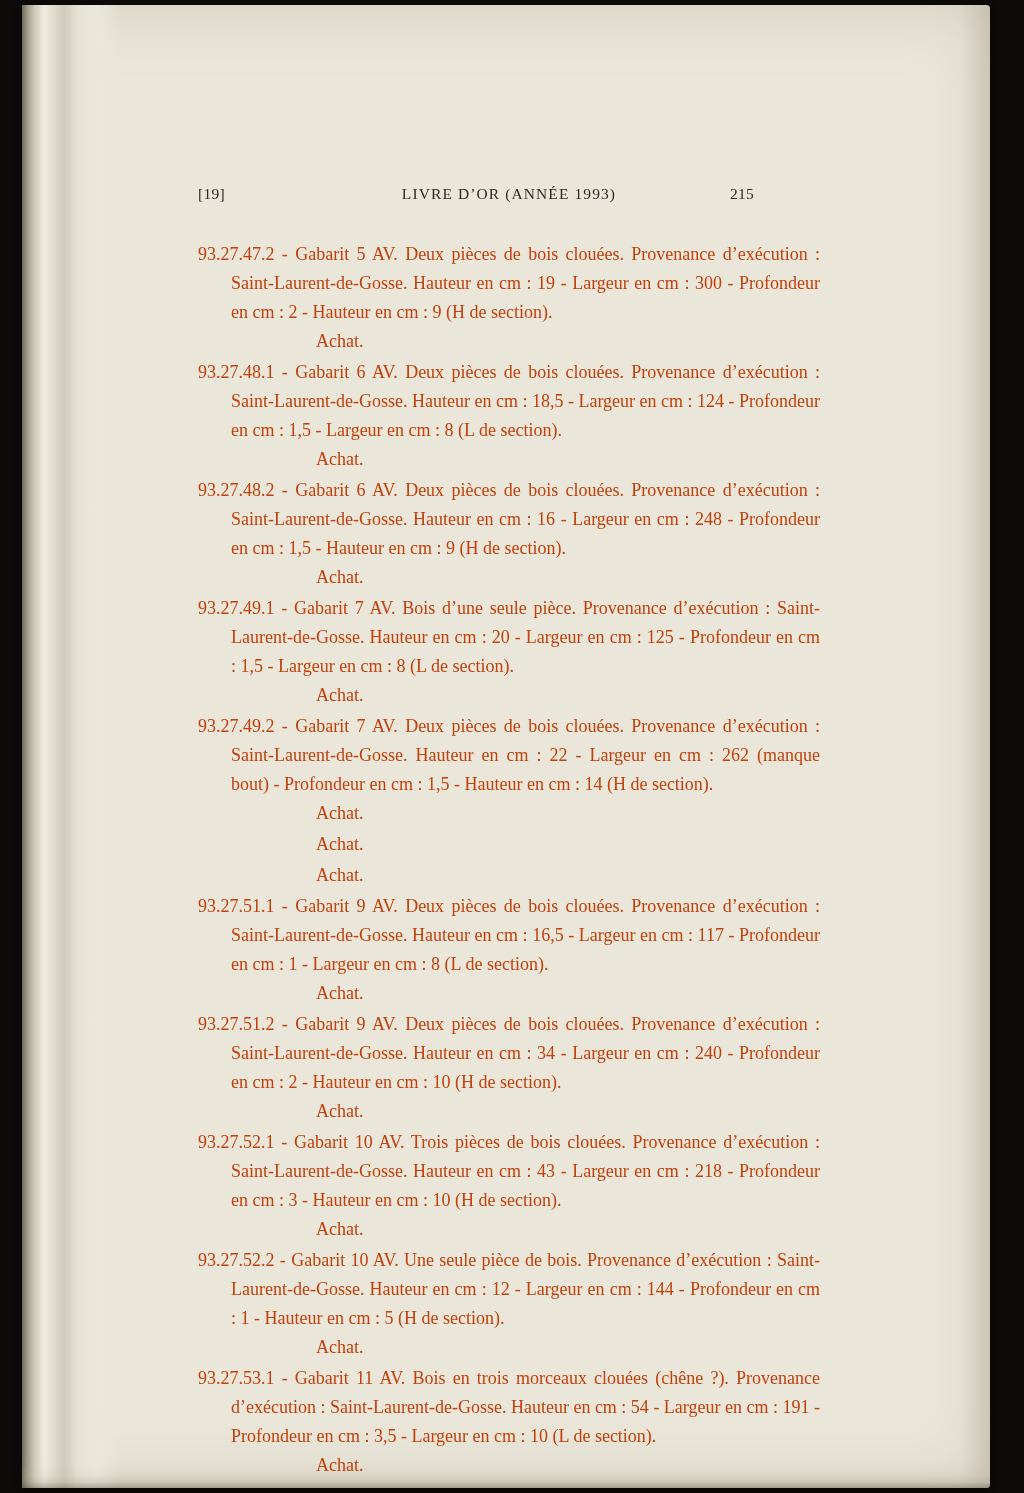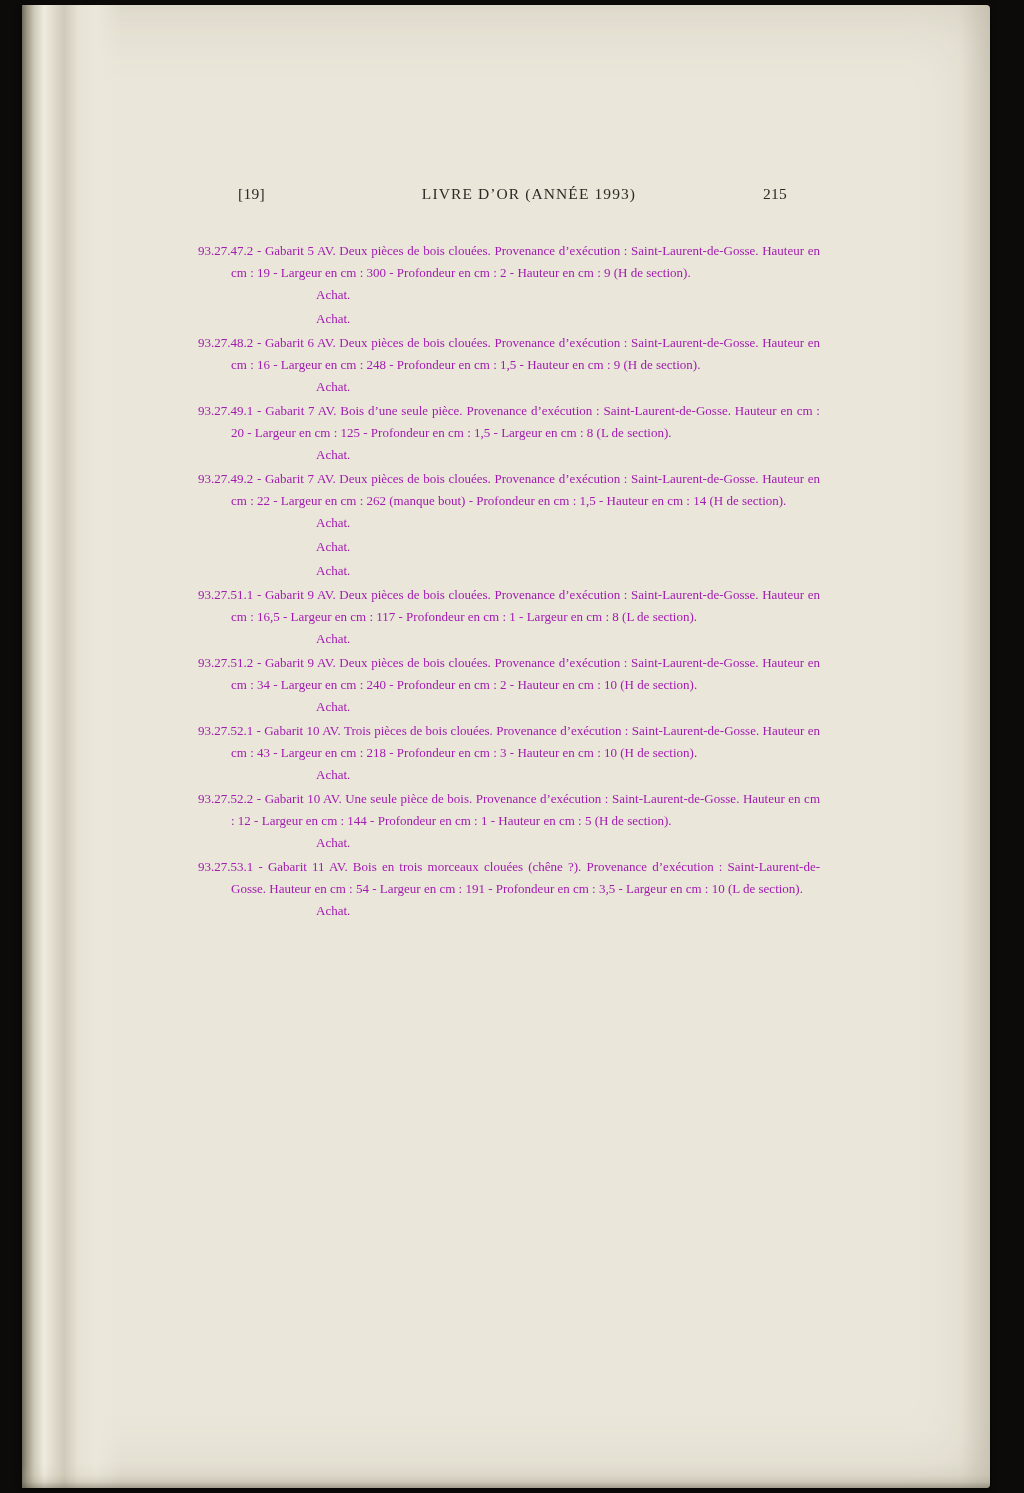--- a/index.html
+++ b/index.html
@@ -39,29 +39,29 @@
     background: linear-gradient(270deg, rgba(120,110,88,.18) 0px, rgba(0,0,0,0) 30px);
     border-radius: 0 4px 4px 0;
   }
 
   .content { position: absolute; left: 176px; top: 180px; width: 622px; color: #26241f; }
 
   .header {
     display: flex; align-items: baseline;
     font-size: 15.5px; color: #2c2a26;
   }
-  .folio { width: 90px; letter-spacing: .3px; margin-left: 40px; }
+  .folio { width: 90px; letter-spacing: .3px; }
   .title { flex: 1; text-align: center; letter-spacing: 1.1px; font-family: Liberation Serif, serif; }
-  .pageno { width: 90px; text-align: center; letter-spacing: .3px; }
+  .pageno { width: 90px; text-align: left; letter-spacing: .3px; }
 
   .entries {
     margin-top: 37px;
-    font-size: 13px;
-    line-height: 22px;
-    color: #a21caf;
+    font-size: 18px;
+    line-height: 29px;
+    color: #c2410c;
   }
   .entry { margin: 0 0 2px 0; }
   .entry-text {
     margin: 0;
     padding-left: 33px;
     text-indent: -33px;
     text-align: justify;
   }
   .entry-sep { white-space: pre; }
   .entry-achat {
@@ -84,20 +84,21 @@
         <span class="pageno">215</span>
       </div>
 
       <div class="entries">
   <div class="entry">
     <p class="entry-text"><span class="entry-id">93.27.47.2</span><span class="entry-sep"> - </span><span class="entry-desc">Gabarit 5 AV. Deux pièces de bois clouées. Provenance d’exécution : Saint-Laurent-de-Gosse. Hauteur en cm : 19 - Largeur en cm : 300 - Profondeur en cm : 2 - Hauteur en cm : 9 (H de section).</span></p>
     <p class="entry-achat">Achat.</p>
   </div>
 
   <div class="entry">
+    <p class="entry-text"><span class="entry-id">93.27.48.1</span><span class="entry-sep"> - </span><span class="entry-desc">Gabarit 6 AV. Deux pièces de bois clouées. Provenance d’exécution : Saint-Laurent-de-Gosse. Hauteur en cm : 18,5 - Largeur en cm : 124 - Profondeur en cm : 1,5 - Largeur en cm : 8 (L de section).</span></p>
     <p class="entry-achat">Achat.</p>
   </div>
 
   <div class="entry">
     <p class="entry-text"><span class="entry-id">93.27.48.2</span><span class="entry-sep"> - </span><span class="entry-desc">Gabarit 6 AV. Deux pièces de bois clouées. Provenance d’exécution : Saint-Laurent-de-Gosse. Hauteur en cm : 16 - Largeur en cm : 248 - Profondeur en cm : 1,5 - Hauteur en cm : 9 (H de section).</span></p>
     <p class="entry-achat">Achat.</p>
   </div>
 
   <div class="entry">
     <p class="entry-text"><span class="entry-id">93.27.49.1</span><span class="entry-sep"> - </span><span class="entry-desc">Gabarit 7 AV. Bois d’une seule pièce. Provenance d’exécution : Saint-Laurent-de-Gosse. Hauteur en cm : 20 - Largeur en cm : 125 - Profondeur en cm : 1,5 - Largeur en cm : 8 (L de section).</span></p>

